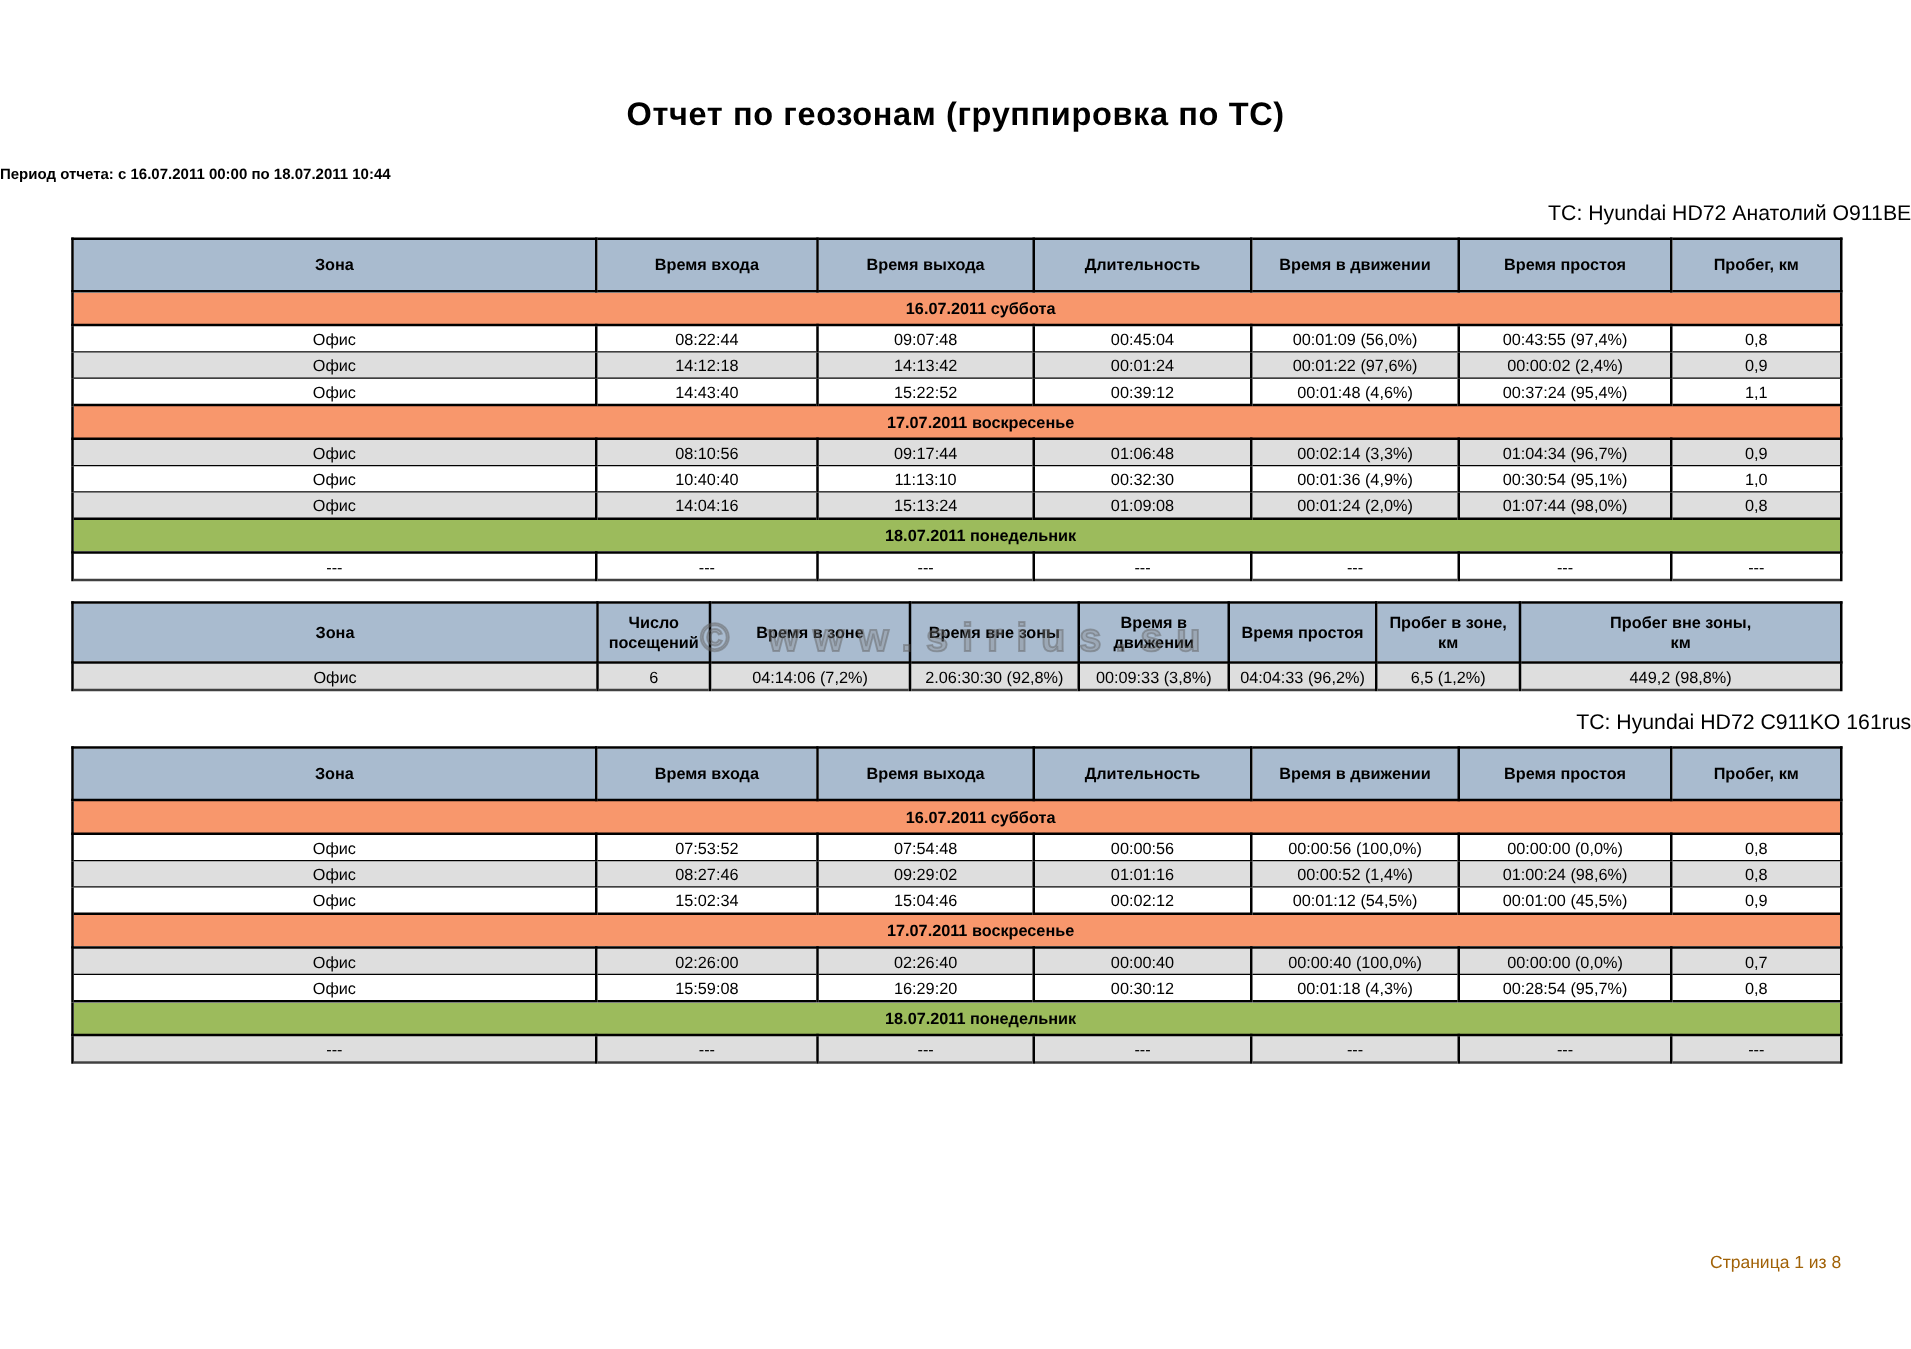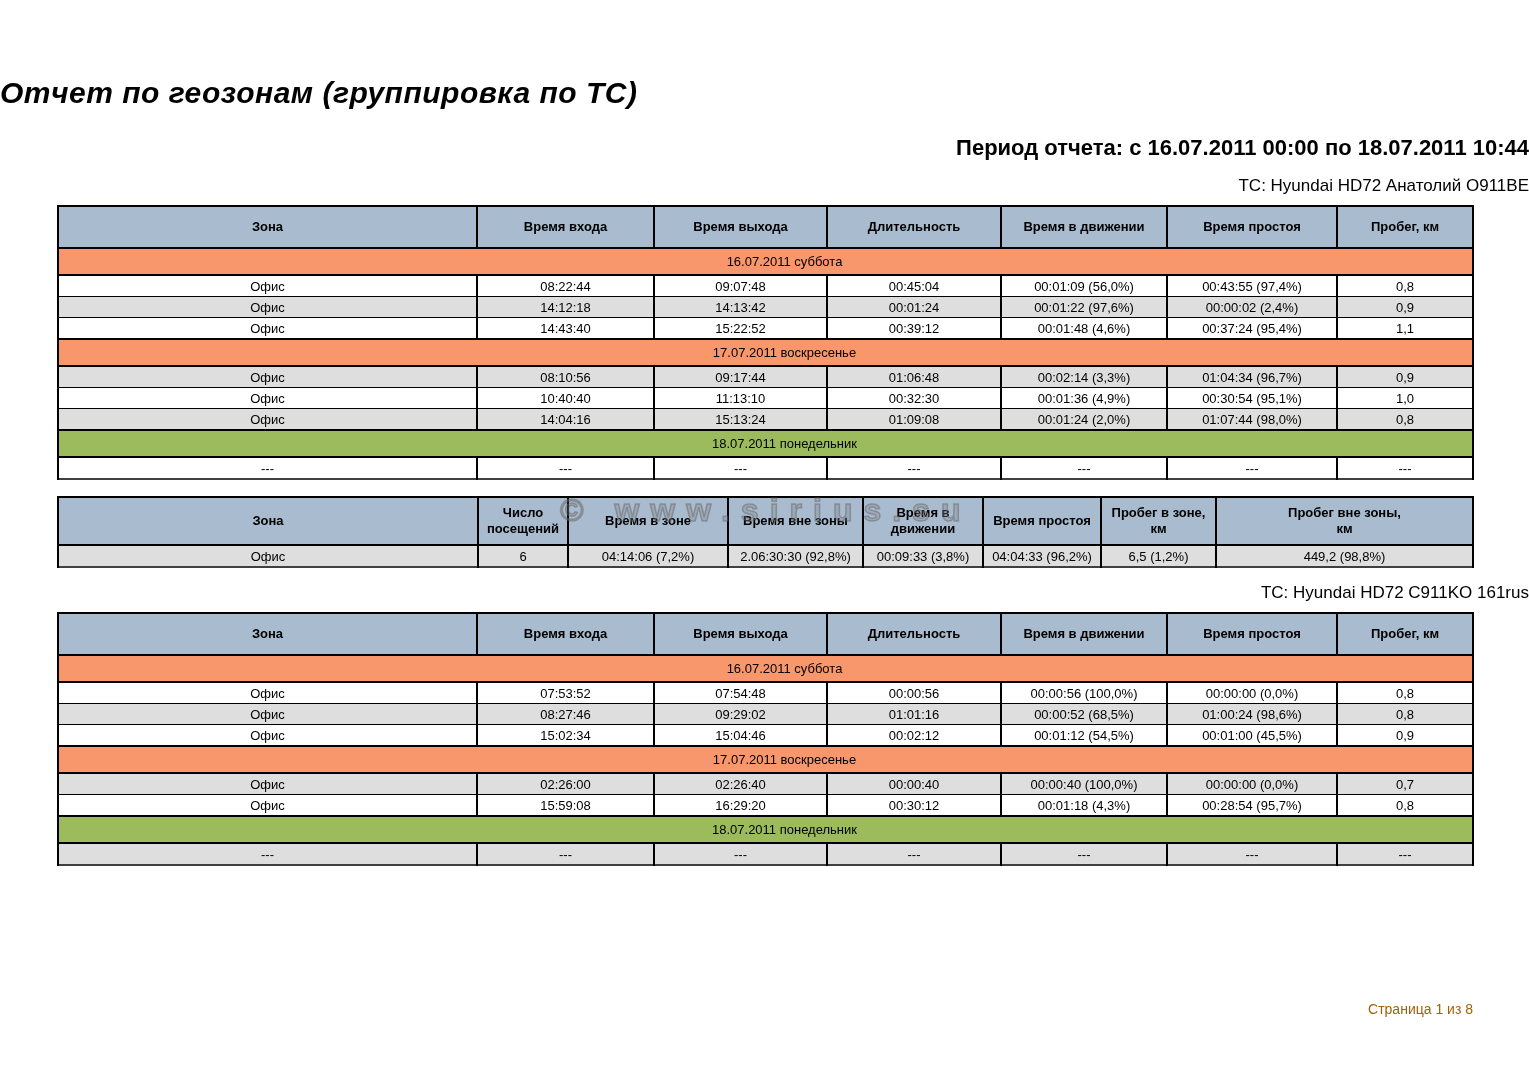--- a/index.html
+++ b/index.html
@@ -2,46 +2,46 @@
 <html><head>
 <meta charset="utf-8">
 <style>
   html,body { margin:0; padding:0; }
   body {
     width:1529px; height:1079px; background:#ffffff; position:relative;
     font-family:"Liberation Sans", sans-serif; color:#000;
     overflow:hidden;
   }
   .page-title {
-    margin:76px 0 0 0; text-align:left;
-    font-size:30px; font-weight:bold; letter-spacing:0.5px;font-style:italic;
+    margin:76px 0 0 0; text-align:center;
+    font-size:26px; font-weight:bold; letter-spacing:0.5px;
   }
   .report-period {
-    margin-top:25px; text-align:right; font-size:22px; font-weight:bold;
+    margin-top:25px; text-align:left; font-size:12px; font-weight:bold;
   }
   .vehicle-title {
     margin-top:15px; text-align:right; font-size:17px; font-weight:normal;
   }
   table.report {
     border-collapse:collapse; table-layout:fixed;
     width:1415px; margin:9px 0 0 57px;
     border:2px solid #404040;
   }
   table.report td, table.report th {
     border:1px solid #000; border-left-width:2px; border-right-width:2px;
     font-size:13px; text-align:center; vertical-align:middle;
     padding:1px 2px; overflow:hidden;
   }
   tr.cols th {
     background:var(--header-bg); font-weight:bold; height:38px;
     border-top-width:2px; border-bottom-width:2px; white-space:pre-line;
     line-height:1.25;
   }
   tr.day td {
-    font-weight:normal; height:23px;
+    font-weight:bold; height:23px;
     border-top-width:2px; border-bottom-width:2px;padding-left:40px;
   }
   tr.day.sat td, tr.day.sun td { background:var(--day-bg); }
   tr.day.mon td { background:var(--mon-bg); }
   tr.data td { height:18px; }
   tr.data.alt td { background:var(--alt-bg); }
   table.summary { margin-top:16px; }
   tr.sum-title th {
     background:var(--header-bg); font-size:17px; font-weight:bold; height:23px;
     border-bottom-width:2px; border-top-width:2px;
@@ -235,21 +235,21 @@
         <td>00:00:56</td>
         <td>00:00:56 (100,0%)</td>
         <td>00:00:00 (0,0%)</td>
         <td>0,8</td>
       </tr>
       <tr class="data alt">
         <td>Офис</td>
         <td>08:27:46</td>
         <td>09:29:02</td>
         <td>01:01:16</td>
-        <td>00:00:52 (68,5%)</td>
+        <td>00:00:52 (1,4%)</td>
         <td>01:00:24 (98,6%)</td>
         <td>0,8</td>
       </tr>
       <tr class="data">
         <td>Офис</td>
         <td>15:02:34</td>
         <td>15:04:46</td>
         <td>00:02:12</td>
         <td>00:01:12 (54,5%)</td>
         <td>00:01:00 (45,5%)</td>

